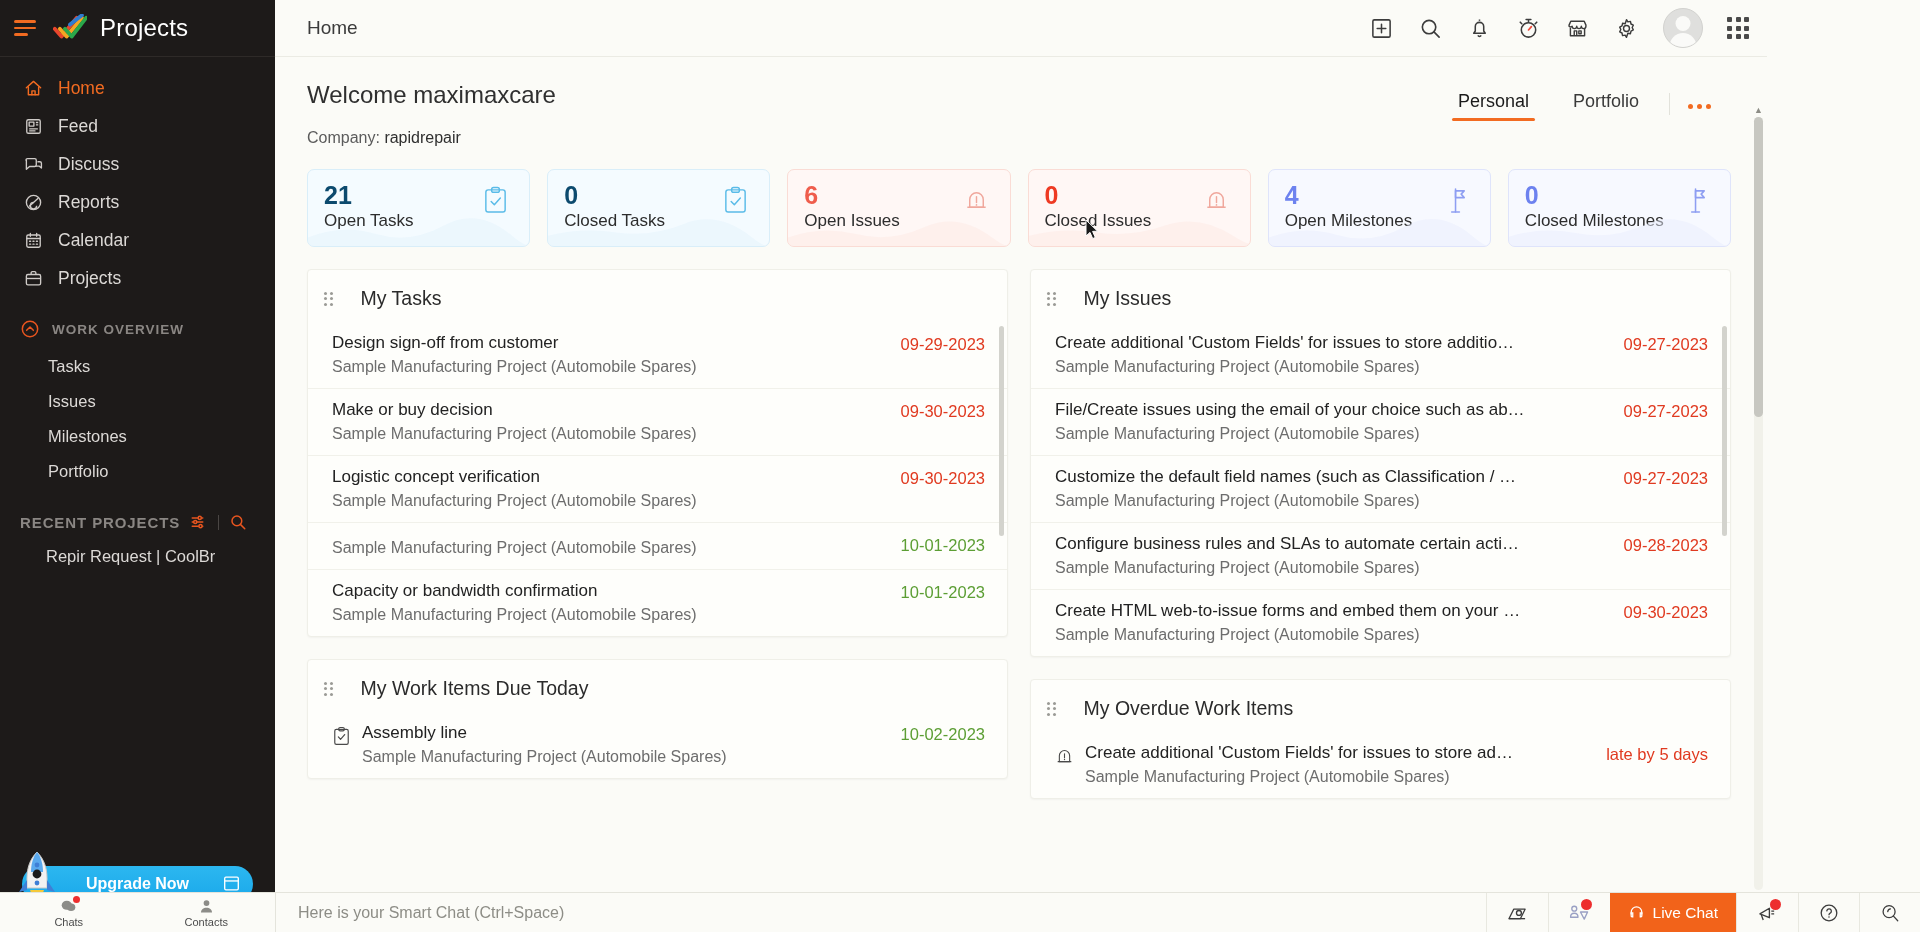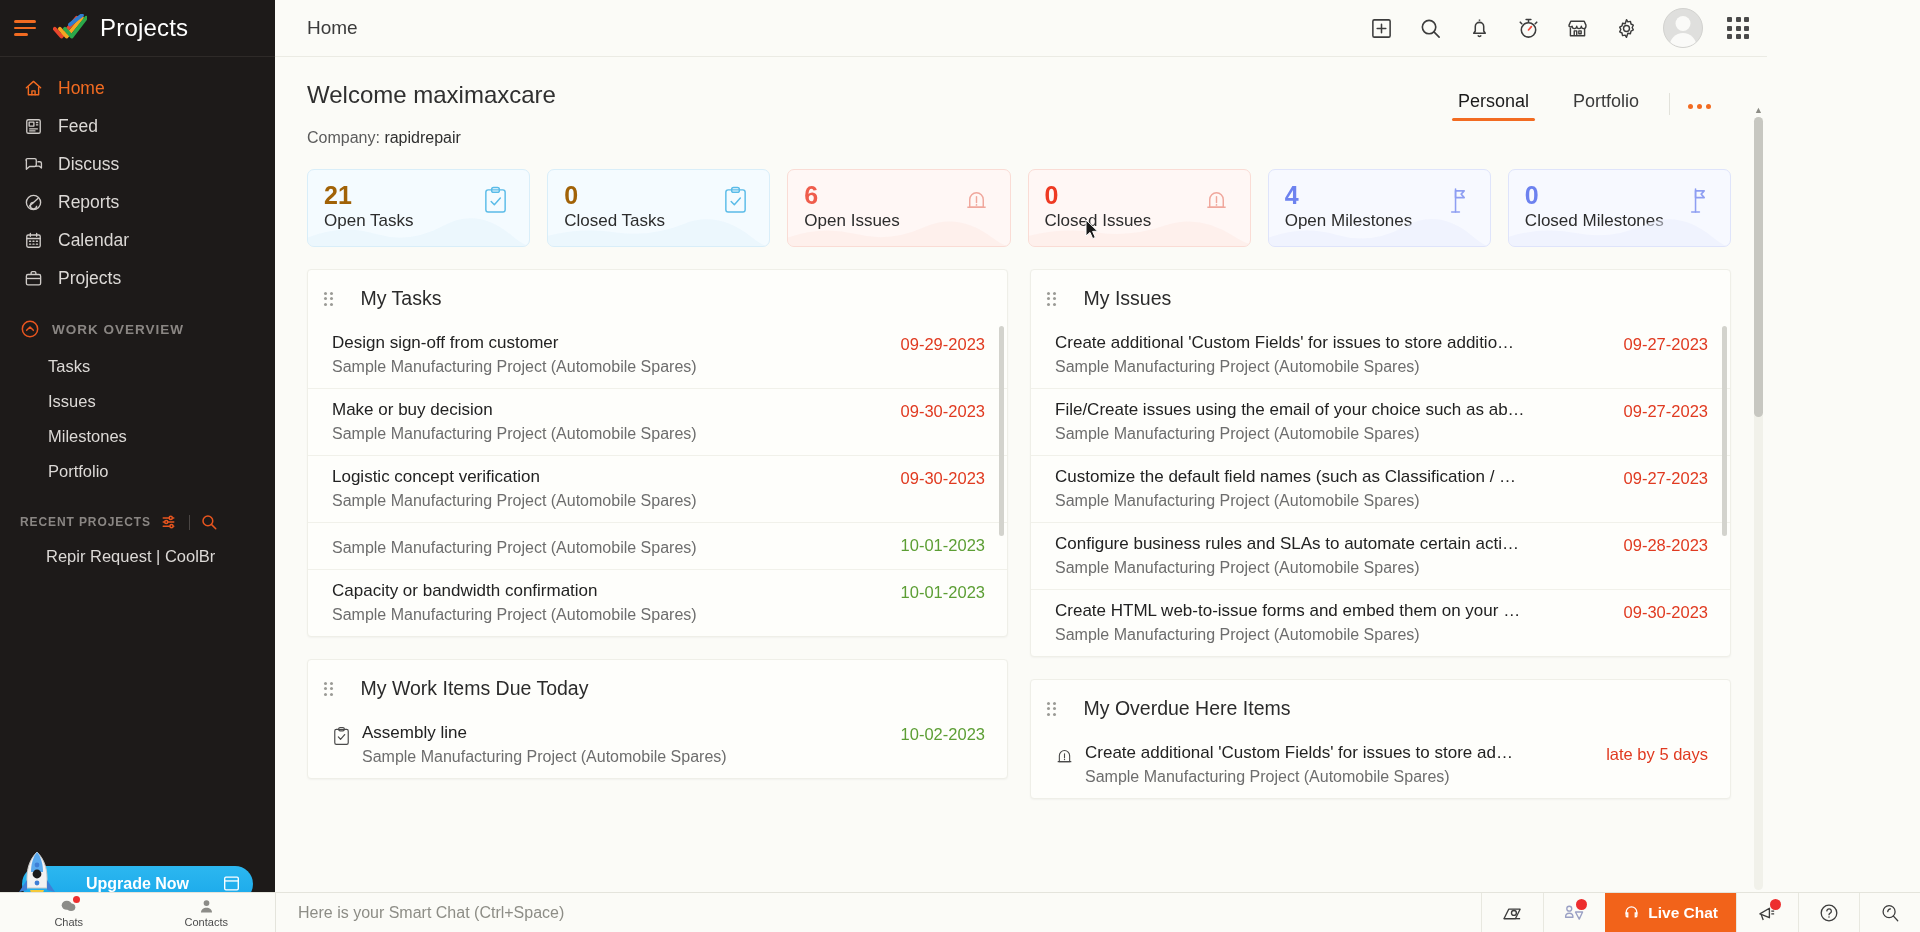--- a/index.html
+++ b/index.html
@@ -36,21 +36,21 @@
             justify-content: center; flex: 0 0 22px; }
   .sb-ico svg { width: 19px; height: 19px; }
 
   .sb-sec { display: flex; align-items: center; gap: 12px; padding: 22px 0 10px 20px; }
   .sb-sec-ico { width: 20px; height: 20px; flex: 0 0 20px; }
   .sb-sec-label { font-size: 13.5px; letter-spacing: 1px; color: #8a8683; font-weight: bold; }
   .sb-sub { display: block; padding: 8px 0 8px 48px; font-size: 16.5px; color: #dcd9d6;
             cursor: pointer; }
 
   .sb-recent { display: flex; align-items: center; padding: 24px 0 8px 20px; gap: 10px; }
-  .sb-recent-label { font-size: 12px; letter-spacing: .9px; color: #8a8683; font-weight: bold; }
+  .sb-recent-label { font-size: 15px; letter-spacing: .9px; color: #8a8683; font-weight: bold; }
   .sb-recent-ico { width: 18px; height: 18px; cursor: pointer; }
   .sb-divider-v { width: 1px; height: 15px; background: #4a4644; }
   .sb-proj { padding: 8px 14px 8px 46px; font-size: 16.5px; color: #dcd9d6;
              white-space: nowrap; overflow: hidden; cursor: pointer; }
 
   .upgrade-wrap { position: absolute; left: 0; bottom: 30px; width: 275px;
                   display: flex; justify-content: center; }
   .upgrade { position: relative; width: 231px; height: 36px; border-radius: 18px;
              background: linear-gradient(180deg,#2cb7f0,#1aa8ea); display: flex;
              align-items: center; justify-content: center; cursor: pointer; }
@@ -98,21 +98,21 @@
 
   
   .stats { display: flex; gap: 17px; margin-top: 22px; }
   .stat { flex: 1; height: 78px; border-radius: 7px; position: relative; overflow: hidden;
           padding: 12px 16px; cursor: pointer; }
   .stat .num { font-size: 25px; font-weight: bold; line-height: 1.05; }
   .stat .lbl { font-size: 17px; color: #2d2d2d; margin-top: 3px; }
   .stat .sico { position: absolute; right: 20px; top: 16px; width: 27px; height: 29px; }
   .stat .wave { position: absolute; left: 0; right: 0; bottom: 0; height: 34px; opacity: .5; }
   .stat.blue  { background: #f4fbff; border: 1px solid #d9eef9; }
-  .stat.blue .num { color: #a16207; }
+  .stat.blue .num { color: #0c4a6e; }
   .stat.red   { background: #fff7f5; border: 1px solid #fadcd5; }
   .stat.red .num { color: #ef5d4c; }
   .stat.red2  { background: #fff7f5; border: 1px solid #fadcd5; }
   .stat.red2 .num { color: #ee3a23; }
   .stat.indigo{ background: #f7f9ff; border: 1px solid #dfe4fb; }
   .stat.indigo .num { color: #6d82ef; }
 
   
   .panels { display: flex; gap: 22px; margin-top: 22px; }
   .col { flex: 1; min-width: 0; }
@@ -154,21 +154,21 @@
                align-items: center; z-index: 40; }
   .bb-left { width: 275px; flex: 0 0 275px; display: flex; height: 40px; text-align: right; }
   .bb-tab { flex: 1; display: flex; flex-direction: column; align-items: center;
             justify-content: center; gap: 1px; cursor: pointer; position: relative; }
   .bb-tab span { font-size: 11px; color: #4c4c4c; }
   .bb-ico { width: 17px; height: 17px; position: relative; }
   .dot-badge { position: absolute; right: -3px; top: -2px; width: 7px; height: 7px;
                border-radius: 50%; background: #ed2e2e; }
   .bb-sep { width: 1px; height: 40px; background: #e4e4dc; }
   .bb-chat { flex: 1; padding-left: 22px; font-size: 16px; color: #8d8d86; }
-  .bb-right { display: flex; align-items: flex-end; height: 40px; font-weight: bold; }
+  .bb-right { display: flex; align-items: flex-end; height: 40px; }
   .bb-ritem { padding: 0 20px; height: 40px; display: flex; align-items: center;
               border-left: 1px solid #e8e8e0; cursor: pointer; position: relative; }
   .live-chat { background: #f2631a; color: #fff; font-size: 15.5px; display: flex;
                align-items: center; gap: 8px; height: 40px; padding: 0 18px;
                cursor: pointer; }
   .live-chat svg { width: 17px; height: 17px; }
   .cursor { position: absolute; left: 1085px; top: 219px; width: 14px; height: 21px; z-index: 60; }
 </style>
 </head>
 <body>
@@ -641,21 +641,21 @@
           <div class="panel">
             <div class="panel-head">
               <span class="drag">
                   <i></i>
                   <i></i>
                   <i></i>
                   <i></i>
                   <i></i>
                   <i></i>
                 </span>
-              <span class="panel-title">My Overdue Here Items</span>
+              <span class="panel-title">My Overdue Work Items</span>
             </div>
             <div class="rows">
               <div class="row">
                 <div class="row-l">
                   <svg class="row-ico" viewBox="0 0 24 26" fill="none" stroke="#4a4a4a" stroke-width="1.4" stroke-linejoin="round">
                     <path d="M5.5 19.5V12a6.5 6.5 0 0113 0v7.5z"></path>
                       <path d="M3.4 19.5h17.2"></path>
                     <path d="M12 9.5v5" stroke-linecap="round"></path>
                       <circle cx="12" cy="16.8" r=".85" fill="#4a4a4a" stroke="none"></circle>
                   </svg>

